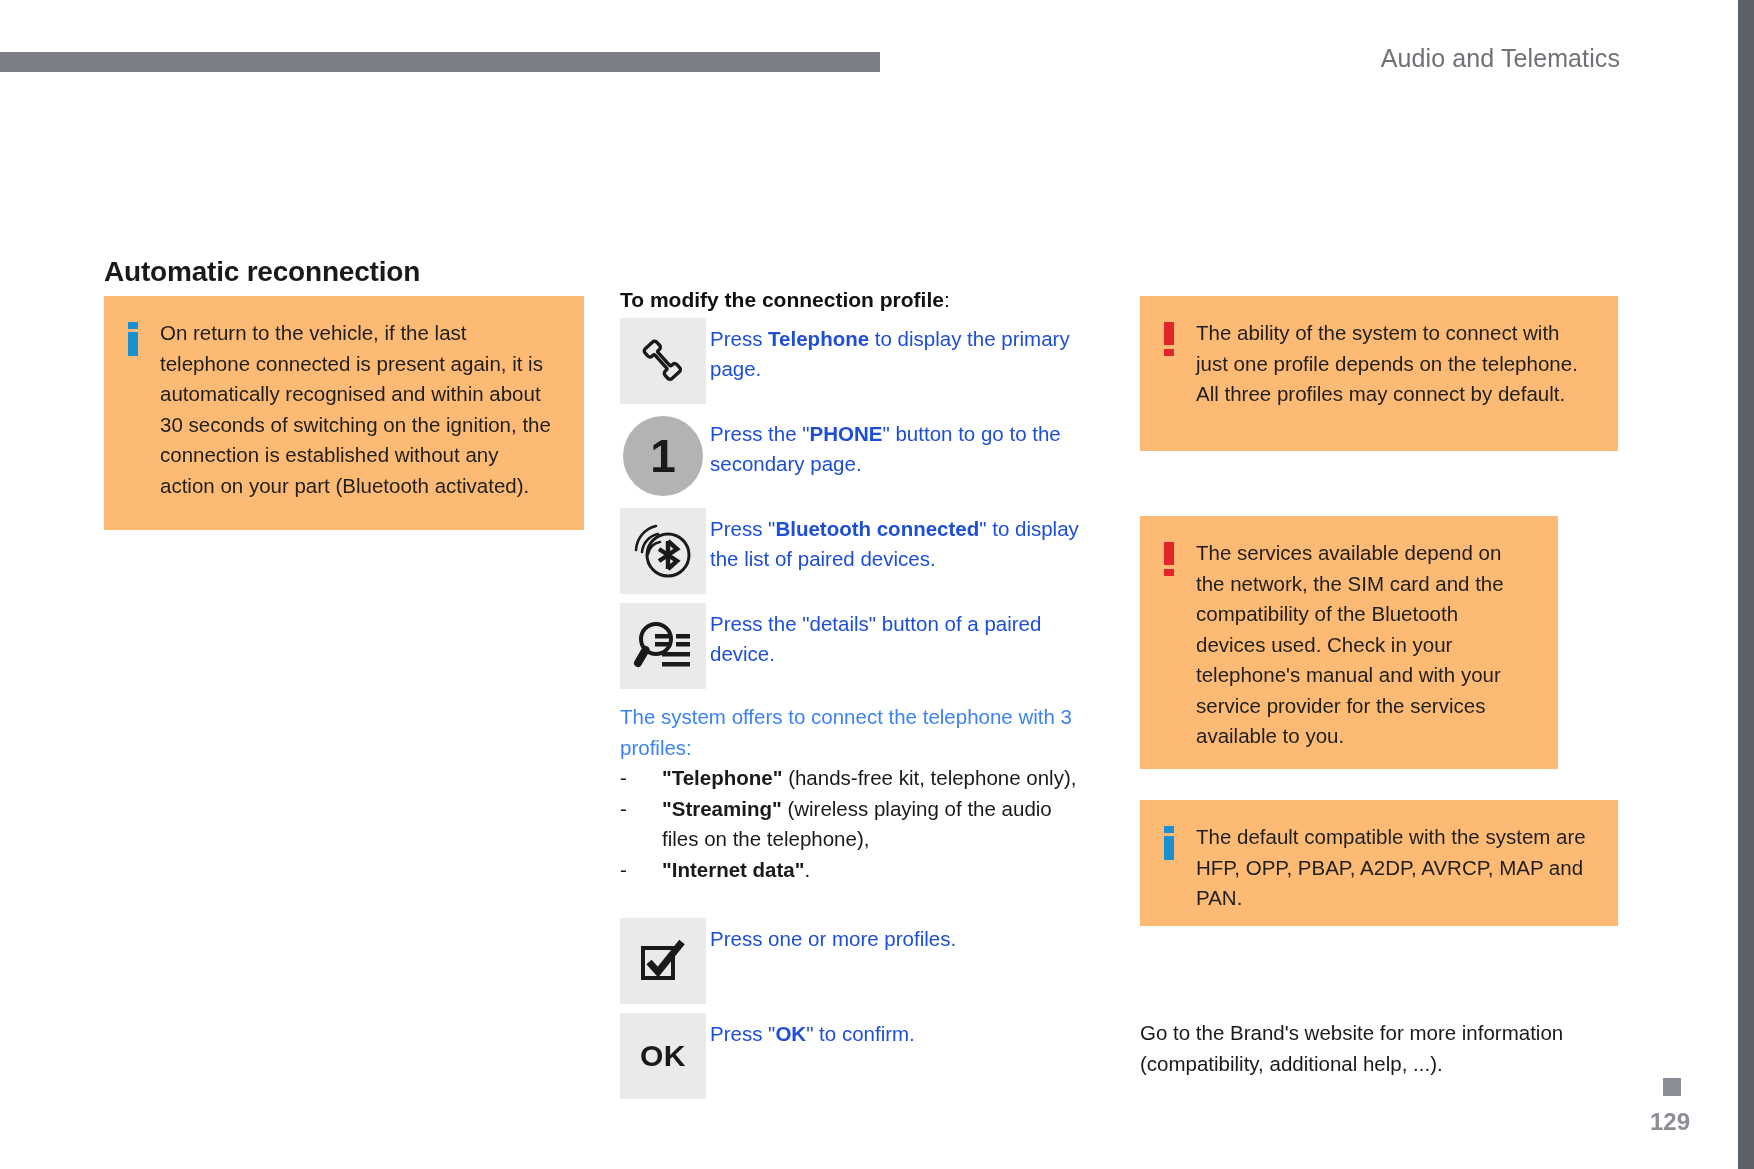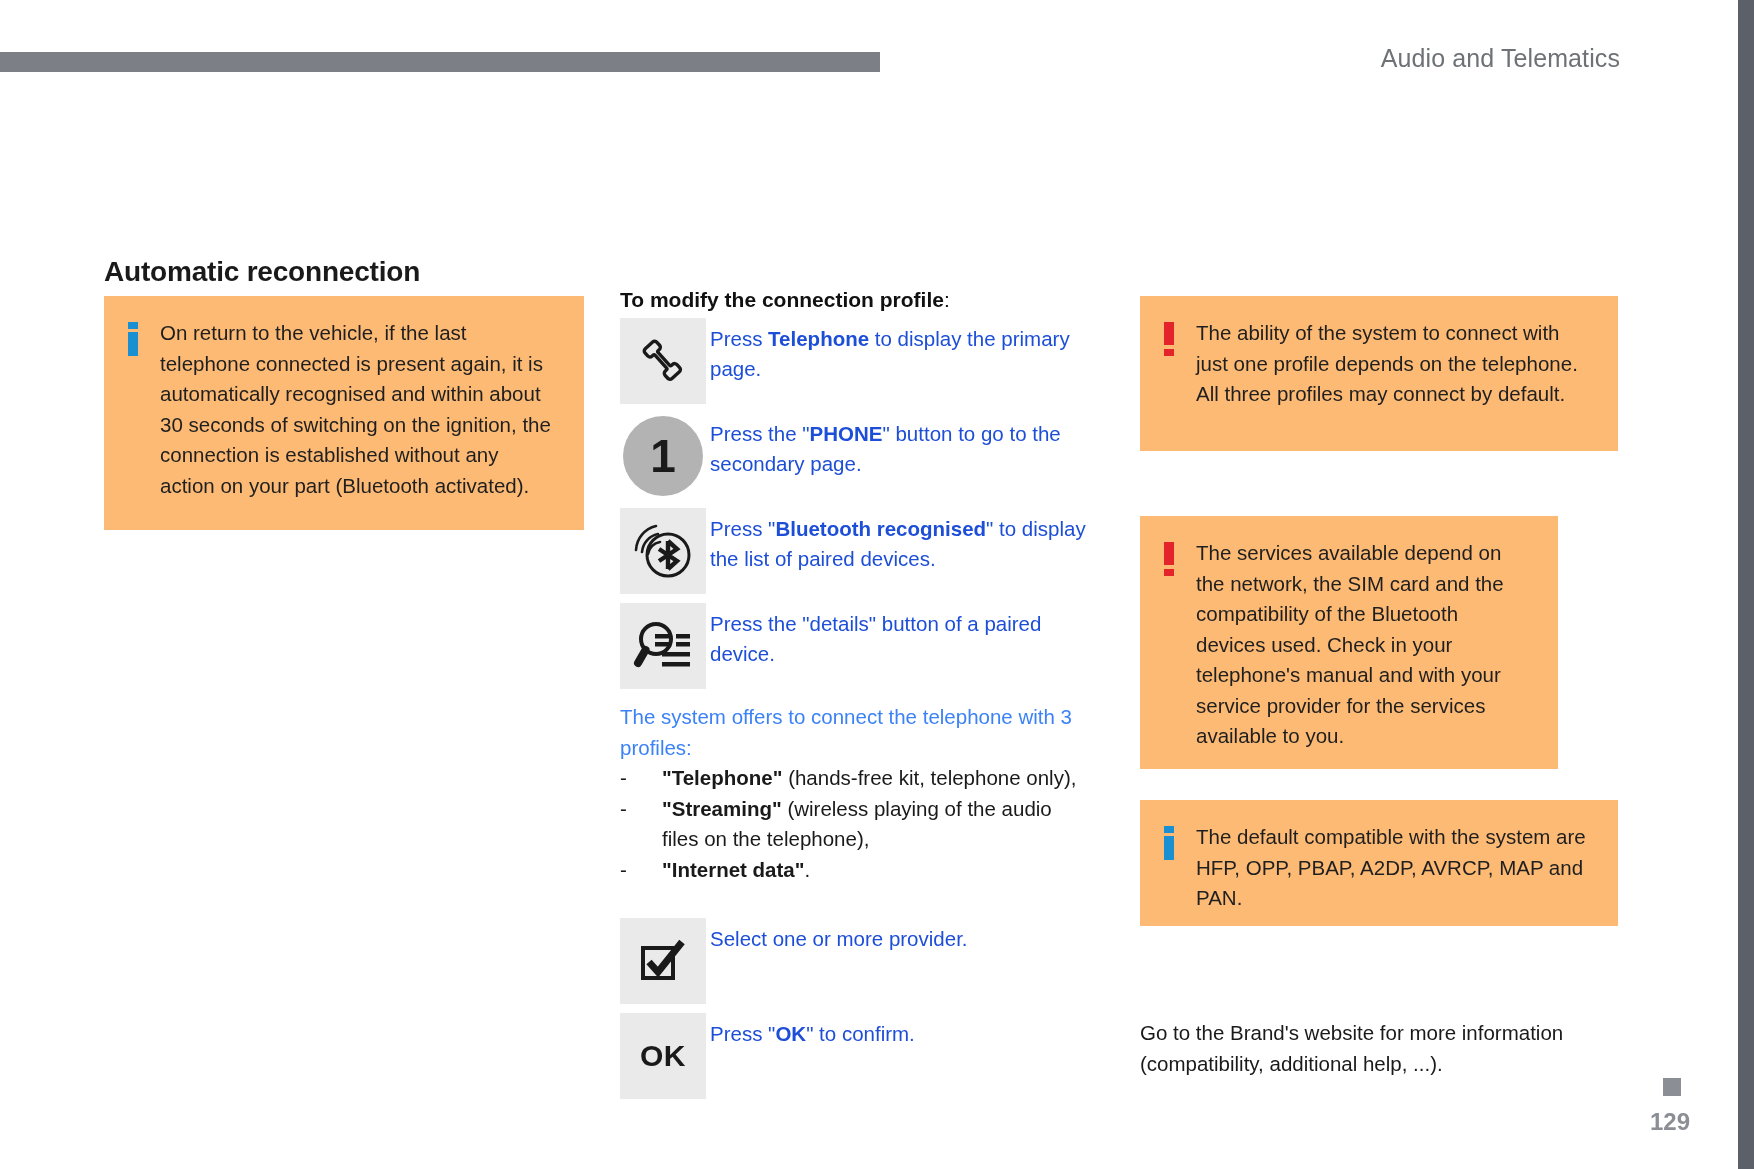--- a/index.html
+++ b/index.html
@@ -252,21 +252,21 @@
         <path d="M4 28 A26 26 0 0 1 24 4" fill="none" stroke="#1a1a1a" stroke-width="2.6" stroke-linecap="round"></path>
         <path d="M10 30 A20 20 0 0 1 26 12" fill="none" stroke="#1a1a1a" stroke-width="2.6" stroke-linecap="round"></path>
         <path d="M16 32 A14 14 0 0 1 28 20" fill="none" stroke="#1a1a1a" stroke-width="2.6" stroke-linecap="round"></path>
 
         <circle cx="36" cy="33" r="21" fill="none" stroke="#1a1a1a" stroke-width="3"></circle>
 
         <path d="M36 19 L36 47 M36 19 L45 27 L27 39 M36 47 L45 39 L27 27" fill="none" stroke="#1a1a1a" stroke-width="4.4" stroke-linejoin="miter" stroke-linecap="butt"></path>
       </svg>
     </div>
     <div class="step-text">
-      <span>Press "</span><b>Bluetooth recognised</b><span>" to display the list of paired devices.</span>
+      <span>Press "</span><b>Bluetooth connected</b><span>" to display the list of paired devices.</span>
     </div>
   </div>
 
   <div class="step" id="step-4">
     <div class="step-icon">
       <svg width="62" height="58" viewBox="0 0 62 58">
         <circle cx="24" cy="22" r="15" fill="none" stroke="#1a1a1a" stroke-width="4"></circle>
         <path d="M13.5 33 L6 46" stroke="#1a1a1a" stroke-width="8" stroke-linecap="round"></path>
         <rect x="23" y="17" width="16" height="4.5" fill="#1a1a1a"></rect>
         <rect x="23" y="25" width="16" height="4.5" fill="#1a1a1a"></rect>
@@ -296,21 +296,21 @@
     </div>
   </div>
 
   <div class="step" id="step-5">
     <div class="step-icon">
       <svg width="52" height="46" viewBox="0 0 52 46">
         <rect x="6" y="10" width="30" height="30" fill="none" stroke="#1a1a1a" stroke-width="4"></rect>
         <path d="M12 24 L21 34 L45 4" fill="none" stroke="#1a1a1a" stroke-width="7" stroke-linecap="butt" stroke-linejoin="miter"></path>
       </svg>
     </div>
-    <div class="step-text">Select one or more provider.</div>
+    <div class="step-text">Press one or more profiles.</div>
   </div>
 
   <div class="step" id="step-6">
     <div class="step-icon">
       <span class="ok-label">OK</span>
     </div>
     <div class="step-text">
       <span>Press "</span><b>OK</b><span>" to confirm.</span>
     </div>
   </div>

